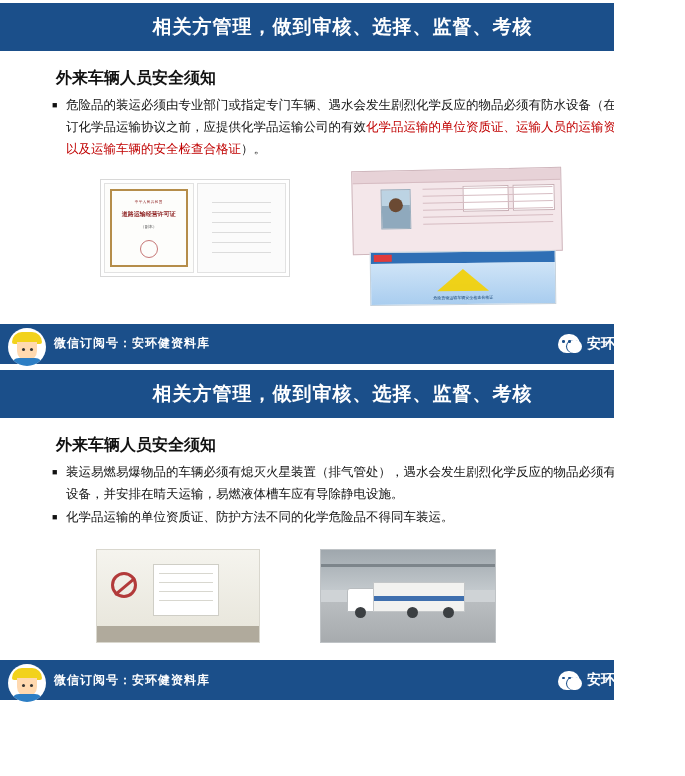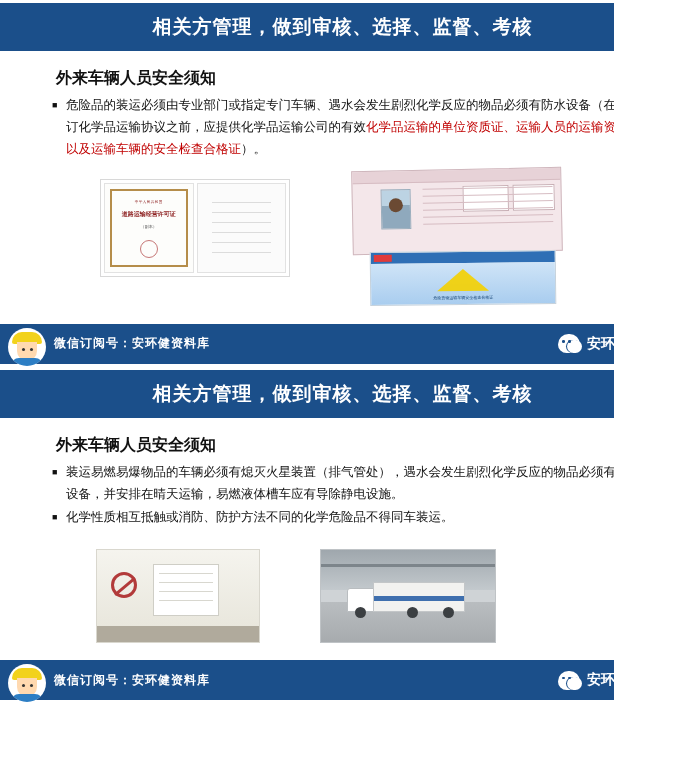--- a/index.html
+++ b/index.html
@@ -422,21 +422,21 @@
     <div class="slide-header">相关方管理，做到审核、选择、监督、考核</div>
     <div class="slide-subtitle">外来车辆人员安全须知</div>
 
     <div class="bullets">
       <div class="bullet">
         <span class="marker">■</span>
         <span class="btext">装运易燃易爆物品的车辆必须有熄灭火星装置（排气管处），遇水会发生剧烈化学反应的物品必须有防水设备，并安排在晴天运输，易燃液体槽车应有导除静电设施。</span>
       </div>
       <div class="bullet">
         <span class="marker">■</span>
-        <span class="btext">化学性质相互抵触或消防、防护方法不同的化学危险品不得同车装运。</span>
+        <span class="btext">化学品运输的单位资质证、防护方法不同的化学危险品不得同车装运。</span>
       </div>
     </div>
 
     <div class="img-area-2">
       <div class="photo1">
         <div class="wall"></div>
         <div class="nomark"></div>
         <div class="panel">
           <div class="pl"></div>
           <div class="pl"></div>

